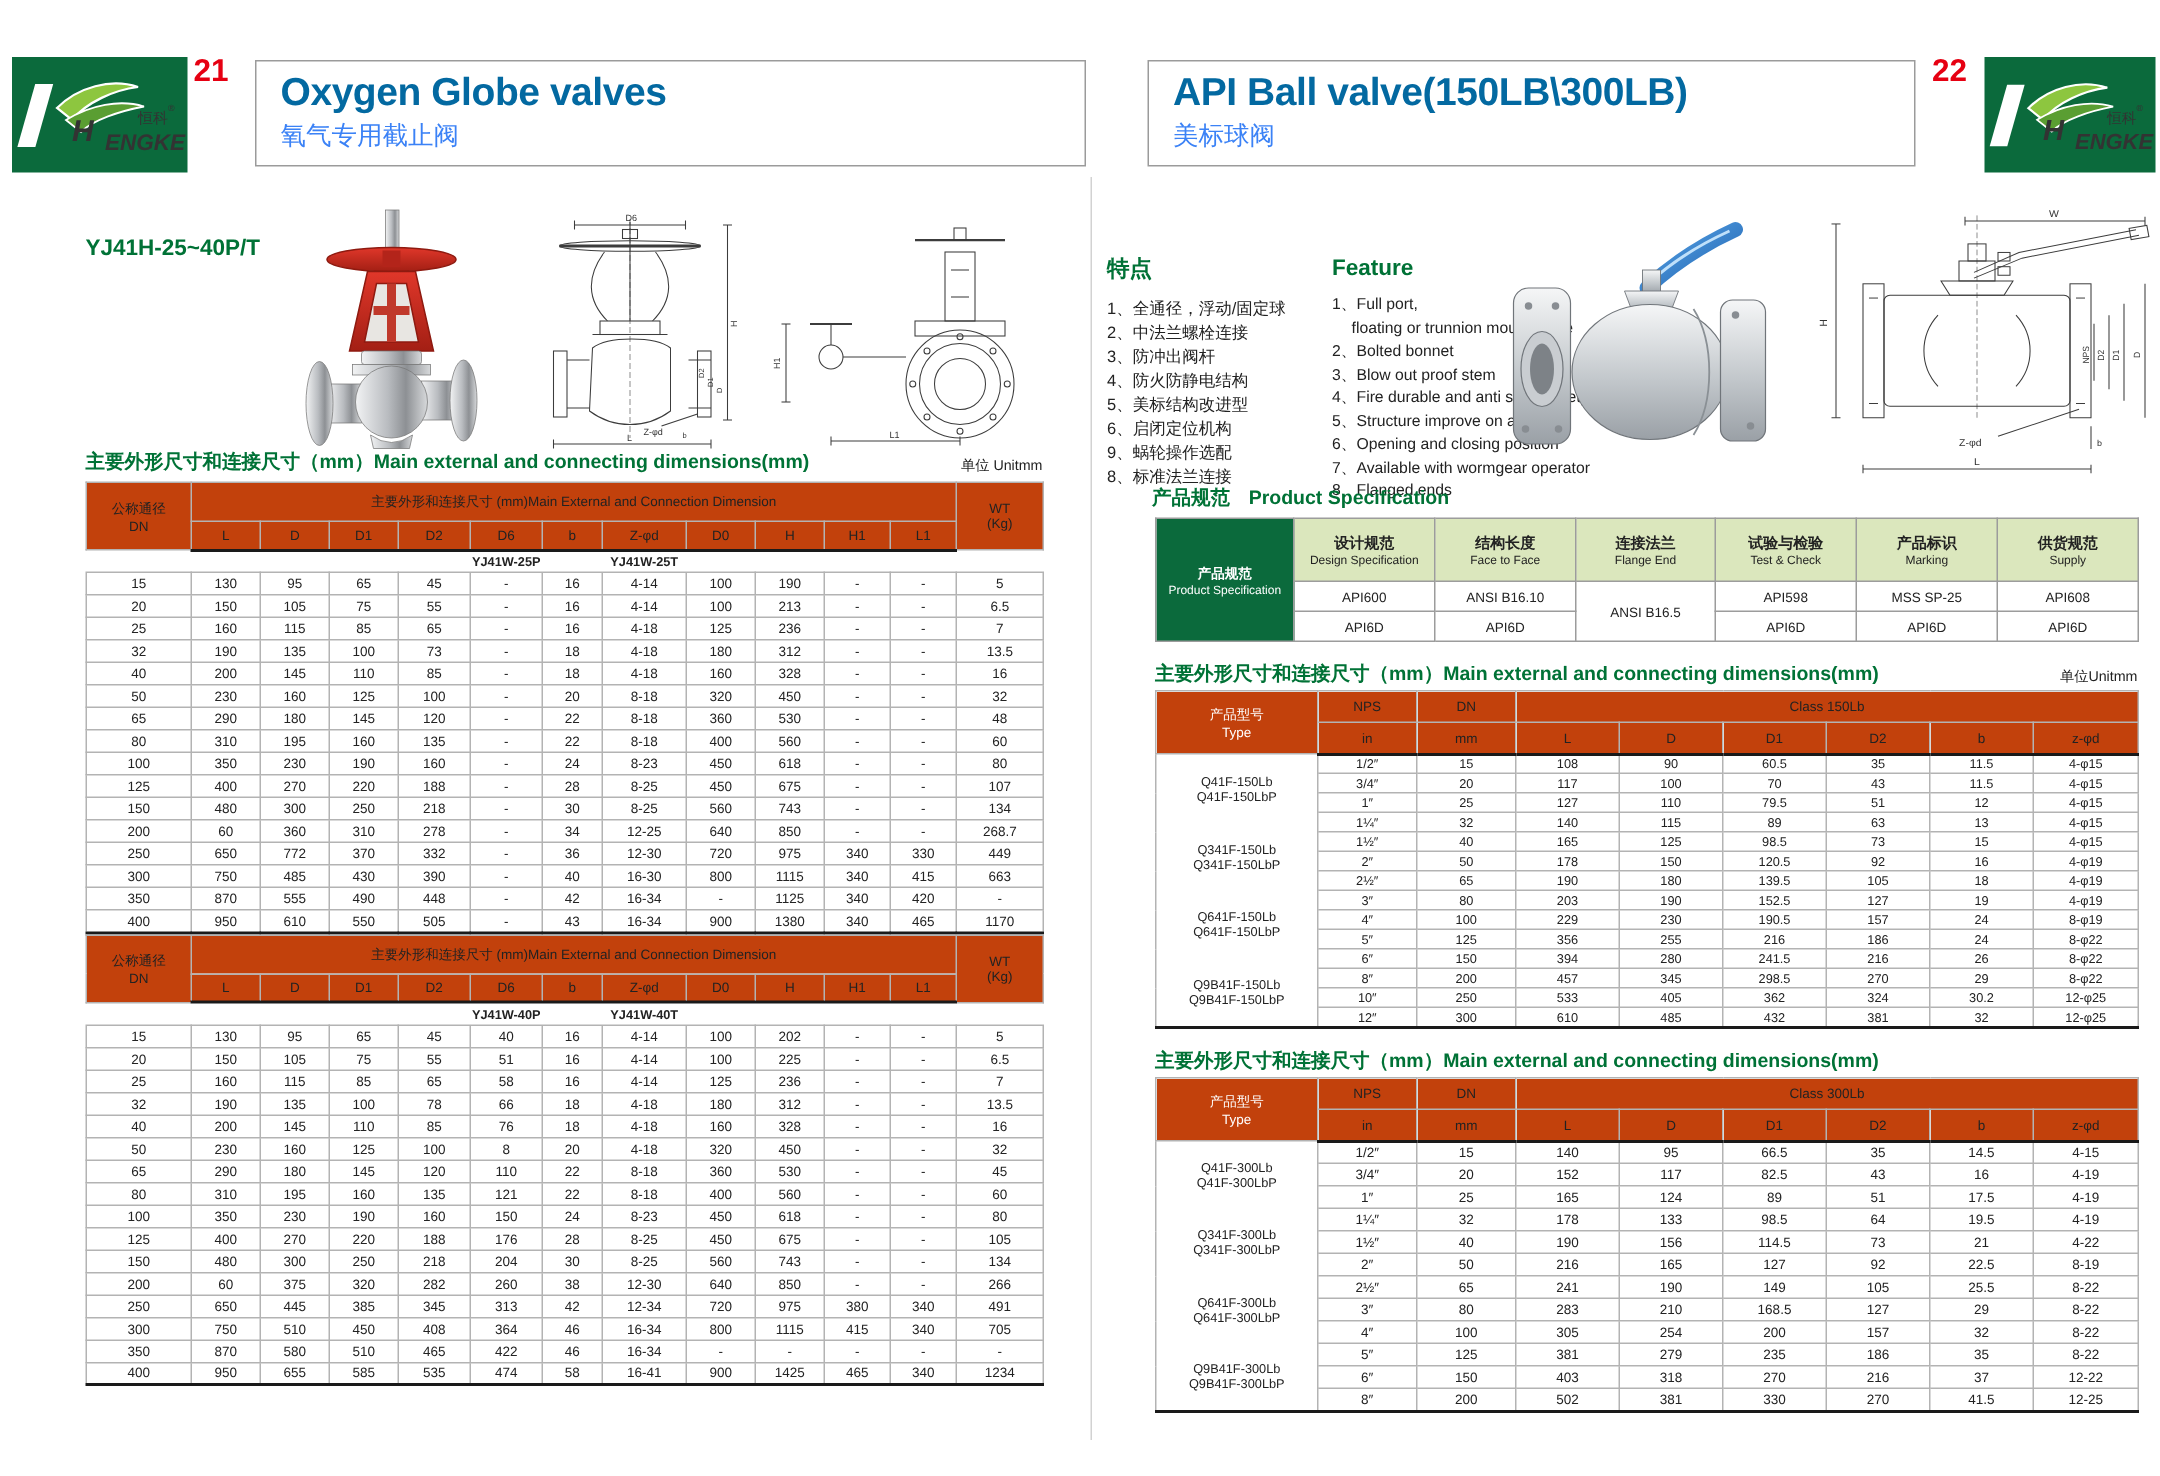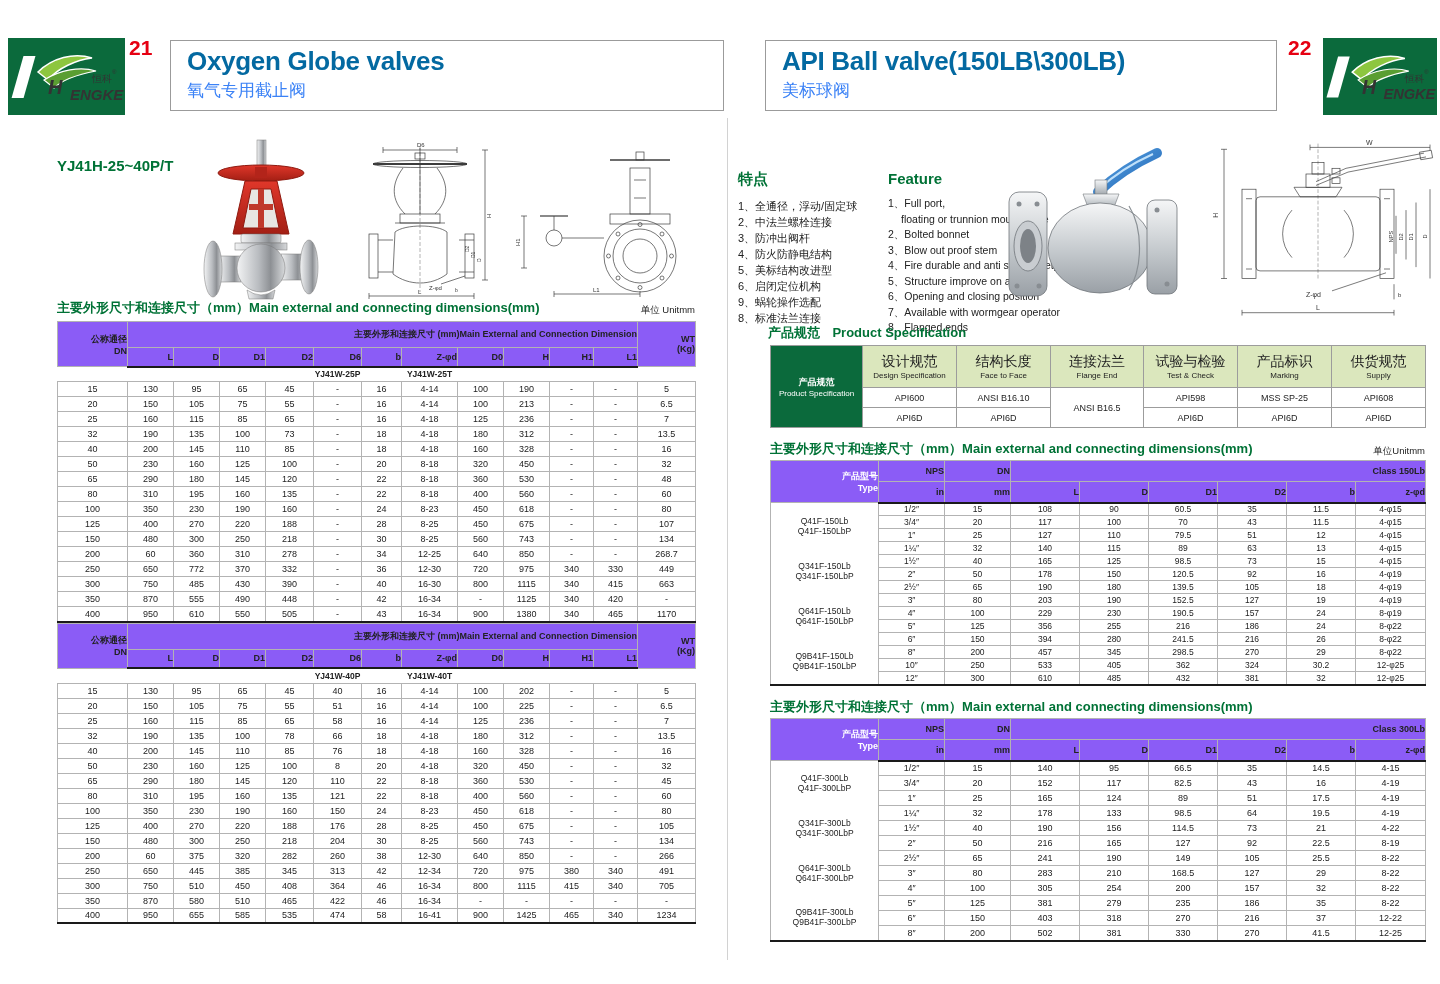--- a/index.html
+++ b/index.html
@@ -16,41 +16,41 @@
   .model-lab{color:#007236;font-weight:bold;font-size:15px;}
   
   .sec-head{display:flex;justify-content:space-between;align-items:flex-end;}
   .sec-title{color:#007236;font-weight:bold;font-size:13px;}
   .unit{font-size:9.5px;color:#222;}
   
   table{border-collapse:collapse;table-layout:fixed;}
   .dims,.rdims{border-top:1.5px solid #1a1a1a;border-bottom:2px solid #1a1a1a;}
   .dims{width:638px;} .rdims{width:655px;}
   .dims th,.dims td,.rdims th,.rdims td{border:1px solid #b3b3b3;font-size:9px;text-align:center;padding:0;overflow:hidden;}
-  .dims thead th,.rdims thead th{background:#8b5cf6;font-weight:bold;text-align:right;}
+  .dims thead th,.rdims thead th{background:#c2410c;font-weight:normal;}
   .dims thead tr:nth-child(2) th,.rdims thead tr:nth-child(2) th{border-bottom:2.5px solid #1a1a1a;}
   .dims thead tr:first-child{height:26px;}
   .dims thead tr:nth-child(2){height:19px;}
   .dims tbody tr{height:15px;}
   .model-row td{border-left:none;border-right:none;background:#fff;font-weight:bold;font-size:8.5px;}
   .rdims thead tr{height:21px;margin-top:13px;}
   .r150 tbody tr{height:13px;} .r150 tbody td{font-size:8.5px;}
   .r300 tbody tr{height:15px;}
   .dk{background:#0b6a3c;color:#fff;font-weight:bold;}
   .dk div{font-size:9px;}
   .type-cell{position:relative;background:#fff;}
   .type-wrap{position:absolute;inset:0;display:flex;flex-direction:column;justify-content:space-around;}
   .type-group{font-size:8.5px;line-height:10px;color:#222;}
   
   .spec{width:655px;border:1.5px solid #1a1a1a;}
   .spec th,.spec td{border:1px solid #9c9c9c;text-align:center;font-size:9px;padding:0;}
   .spec tr:first-child{height:42px;}
   .spec tr:nth-child(2),.spec tr:nth-child(3){height:20px;}
   .hcell{background:#dbe7bd;}
-  .hzh{font-size:14px;font-weight:normal;}
+  .hzh{font-size:10px;font-weight:bold;}
   .hen{font-size:8px;font-weight:normal;}
   
   .feat-title{color:#007236;font-weight:bold;font-size:15px;margin-bottom:9px;}
   .list-zh div{font-size:11px;line-height:16px;color:#222;white-space:nowrap;}
   .list-en div{font-size:10.5px;line-height:15.5px;color:#222;white-space:nowrap;}
   .list-en div:nth-child(2){padding-left:13px;}
   svg text{font-family:"Liberation Sans",sans-serif;fill:#333;}
 </style>
 </head>
 <body>

